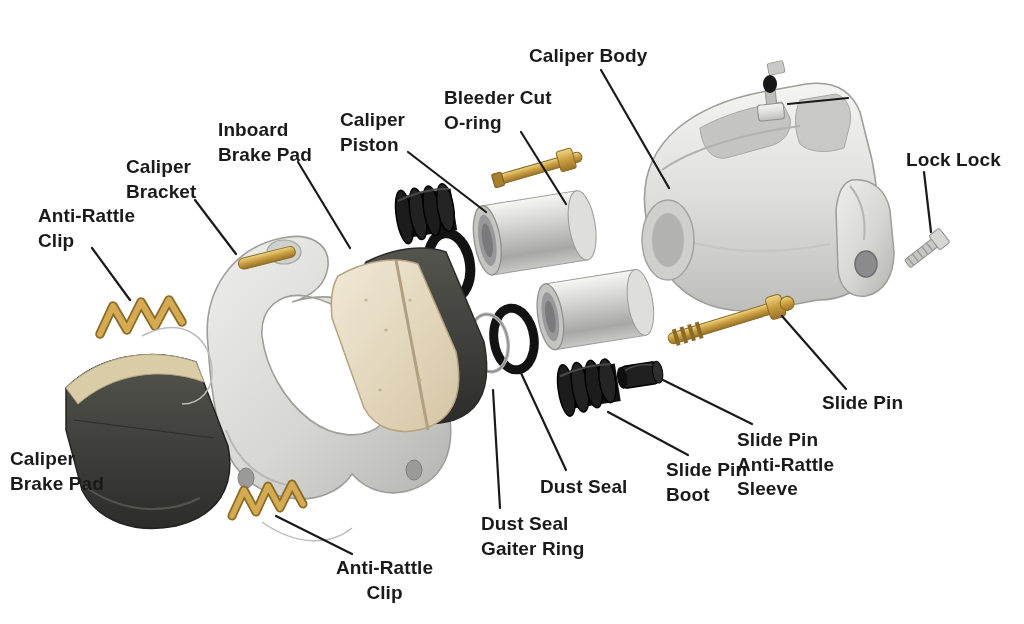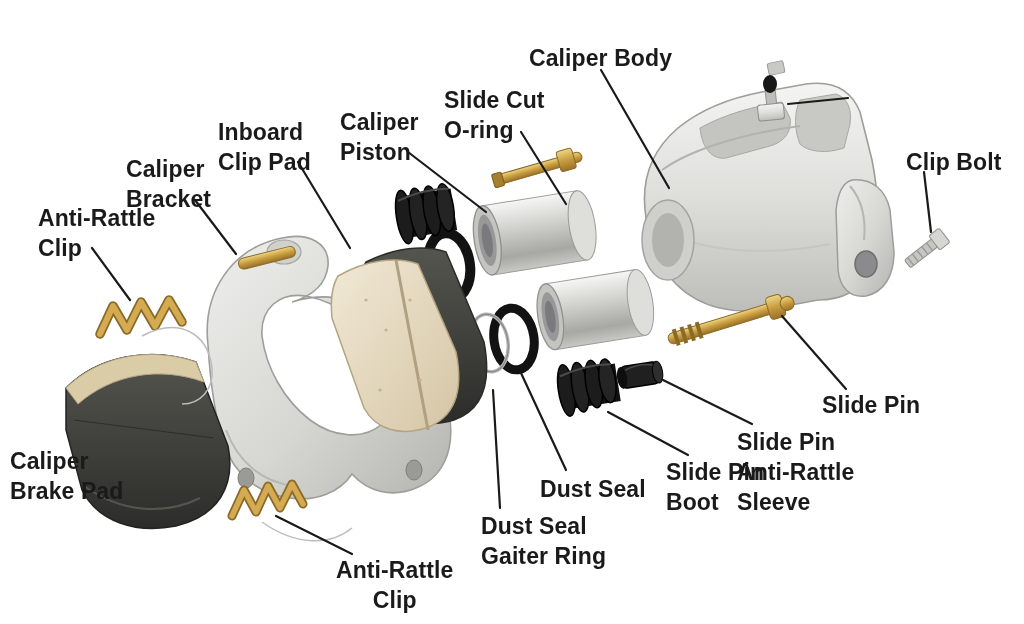--- a/index.html
+++ b/index.html
@@ -4,21 +4,21 @@
 <style>
   html,body{margin:0;padding:0;background:#ffffff;}
   #stage{
     position:relative;width:1024px;height:624px;background:#ffffff;overflow:hidden;
     font-family:"Liberation Sans","DejaVu Sans",sans-serif;
   }
   #art{position:absolute;left:0;top:0;width:1024px;height:624px;}
   .label{
     position:absolute;
     font-weight:700;
-    font-size:23px;
+    font-size:19px;
     line-height:1.3;
     color:#1a1a1a;
     white-space:pre-line;
     letter-spacing:.1px;
   }
   .label.center{text-align:center;}
 </style>
 </head>
 <body>
 
@@ -221,27 +221,27 @@
       <line x1="352" y1="554" x2="276" y2="516"></line>
       <line x1="500" y1="508" x2="493" y2="390"></line>
       <line x1="566" y1="470" x2="521" y2="373"></line>
       <line x1="688" y1="455" x2="608" y2="412"></line>
       <line x1="752" y1="424" x2="663" y2="380"></line>
       <line x1="846" y1="389" x2="782" y2="316"></line>
     </g>
   </svg>
 
   <div class="label" style="left:529px;top:44px">Caliper Body</div>
-  <div class="label" style="left:906px;top:148px">Clip Bolt</div>
-  <div class="label" style="left:444px;top:86px">Slide Cut
+  <div class="label" style="left:906px;top:148px">Lock Lock</div>
+  <div class="label" style="left:444px;top:86px">Bleeder Cut
 O-ring</div>
   <div class="label" style="left:340px;top:108px">Caliper
 Piston</div>
   <div class="label" style="left:218px;top:118px">Inboard
-Clip Pad</div>
+Brake Pad</div>
   <div class="label" style="left:126px;top:155px">Caliper
 Bracket</div>
   <div class="label" style="left:38px;top:204px">Anti-Rattle
 Clip</div>
   <div class="label" style="left:10px;top:447px">Caliper
 Brake Pad</div>
   <div class="label center" style="left:336px;top:556px">Anti-Rattle
 Clip</div>
   <div class="label" style="left:481px;top:512px">Dust Seal
 Gaiter Ring</div>

